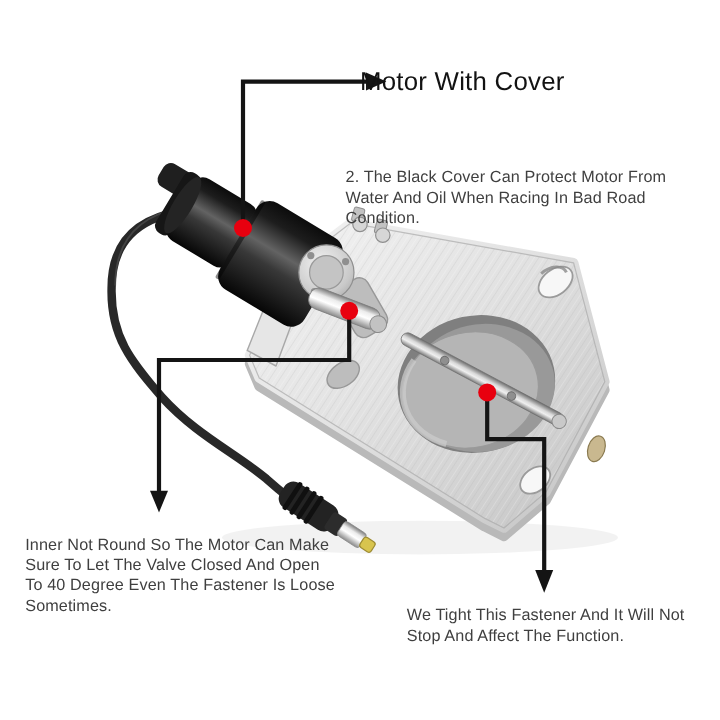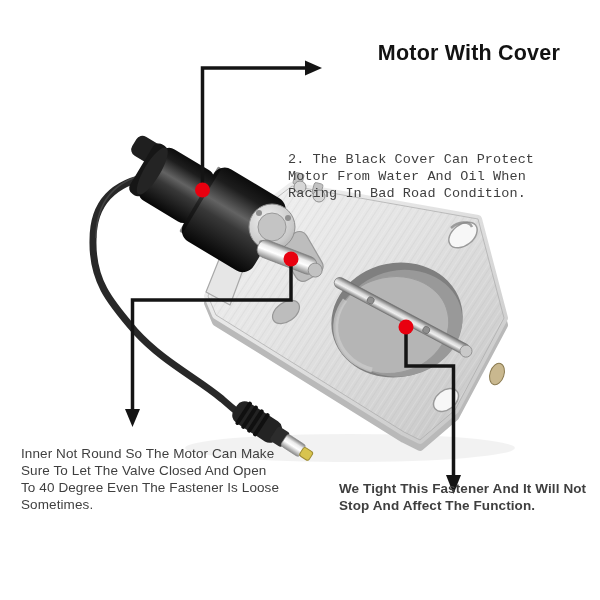--- a/index.html
+++ b/index.html
@@ -6,27 +6,27 @@
   .stage{
     position:relative;width:600px;height:600px;background:#ffffff;overflow:hidden;
     font-family:"Liberation Sans","DejaVu Sans",sans-serif;
   }
   .layer{position:absolute;left:0;top:0;width:600px;height:600px;}
   .note{
     position:absolute;color:#3f3f3f;font-size:13.5px;line-height:17px;
     letter-spacing:0.1px;
   }
   .title{
-    position:absolute;left:300px;top:41px;width:260px;text-align:right;
-    color:#121212;font-size:21.5px;font-weight:bold;letter-spacing:0.2px;
+    position:absolute;left:300px;top:56px;width:260px;text-align:left;
+    color:#121212;font-size:21.5px;font-weight:normal;letter-spacing:0.2px;
   }
   .note-motor-1{left:288px;top:97px;width:292px;}
-  .note-motor-2{left:288px;top:151px;width:292px;font-family:Liberation Mono, monospace;}
+  .note-motor-2{left:288px;top:139px;width:292px;}
   .note-inner{left:21px;top:445px;width:262px;}
-  .note-fastener{left:339px;top:480px;width:254px;font-weight:bold;}
+  .note-fastener{left:339px;top:504px;width:254px;}
 </style>
 </head>
 <body>
 
 <div class="stage">
 
   <svg class="layer" viewBox="0 0 600 600" aria-hidden="true">
     <defs>
       <linearGradient id="flangeGrad" x1="0" y1="0" x2="1" y2="1">
         <stop offset="0" stop-color="#f4f4f4"></stop>

